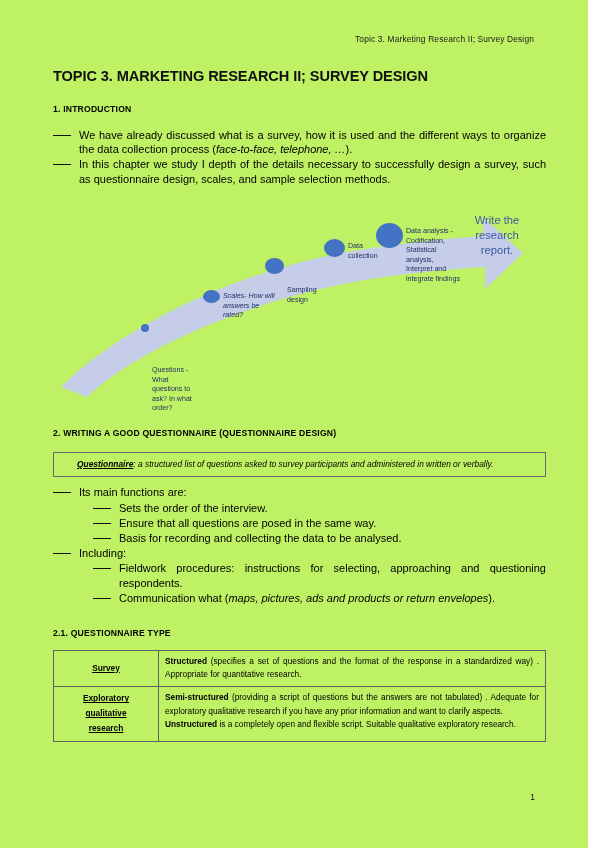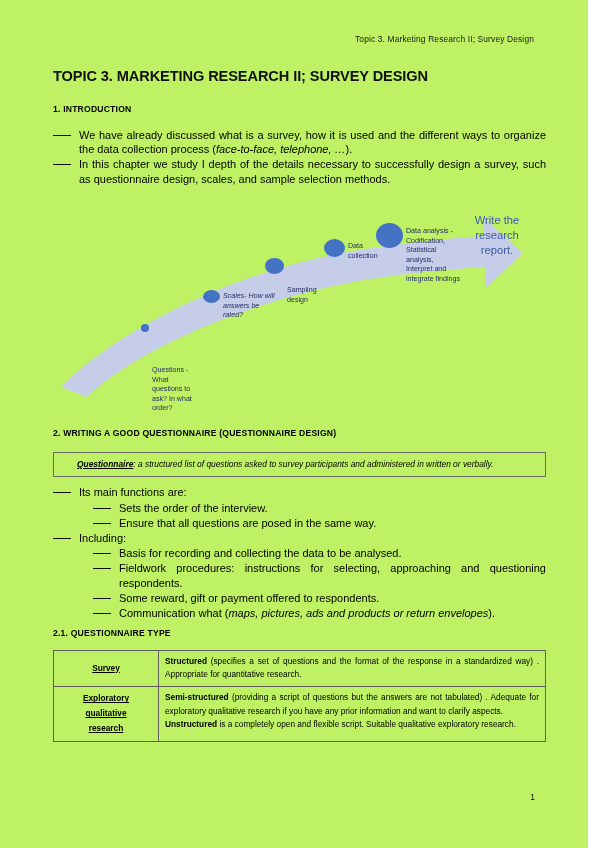--- a/index.html
+++ b/index.html
@@ -208,24 +208,23 @@
     <h2 class="sec-heading">2. WRITING A GOOD QUESTIONNAIRE (QUESTIONNAIRE DESIGN)</h2>
 
     <div class="defbox">
       <span class="term">Questionnaire</span><span>: a structured list of questions asked to survey participants and administered in written or verbally.</span>
     </div>
 
     <div class="bullets">
       <div class="bullet"><span class="dash"></span><span>Its main functions are:</span></div>
       <div class="bullet lvl2"><span class="dash"></span><span>Sets the order of the interview.</span></div>
       <div class="bullet lvl2"><span class="dash"></span><span>Ensure that all questions are posed in the same way.</span></div>
+      <div class="bullet lvl2"><span class="dash"></span><span>Basis for recording and collecting the data to be analysed.</span></div>
       <div class="bullet"><span class="dash"></span><span>Including:</span></div>
-      <div class="bullet lvl2"><span class="dash"></span><span>Basis for recording and collecting the data to be analysed.</span></div>
       <div class="bullet lvl2"><span class="dash"></span><span>Fieldwork procedures: instructions for selecting, approaching and questioning respondents.</span></div>
-      <div class="bullet lvl2"><span class="dash"></span><span>Some reward, gift or payment offered to respondents.</span></div>
       <div class="bullet lvl2"><span class="dash"></span><span>Communication what (</span><i>maps, pictures, ads and products or return envelopes</i><span>).</span></div>
     </div>
   </div>
 
   <div class="block" style="top:628px;">
     <h2 class="sec-heading" style="margin-bottom:12px;">2.1. QUESTIONNAIRE TYPE</h2>
 
     <table class="qtable">
       <tbody>
         <tr>

